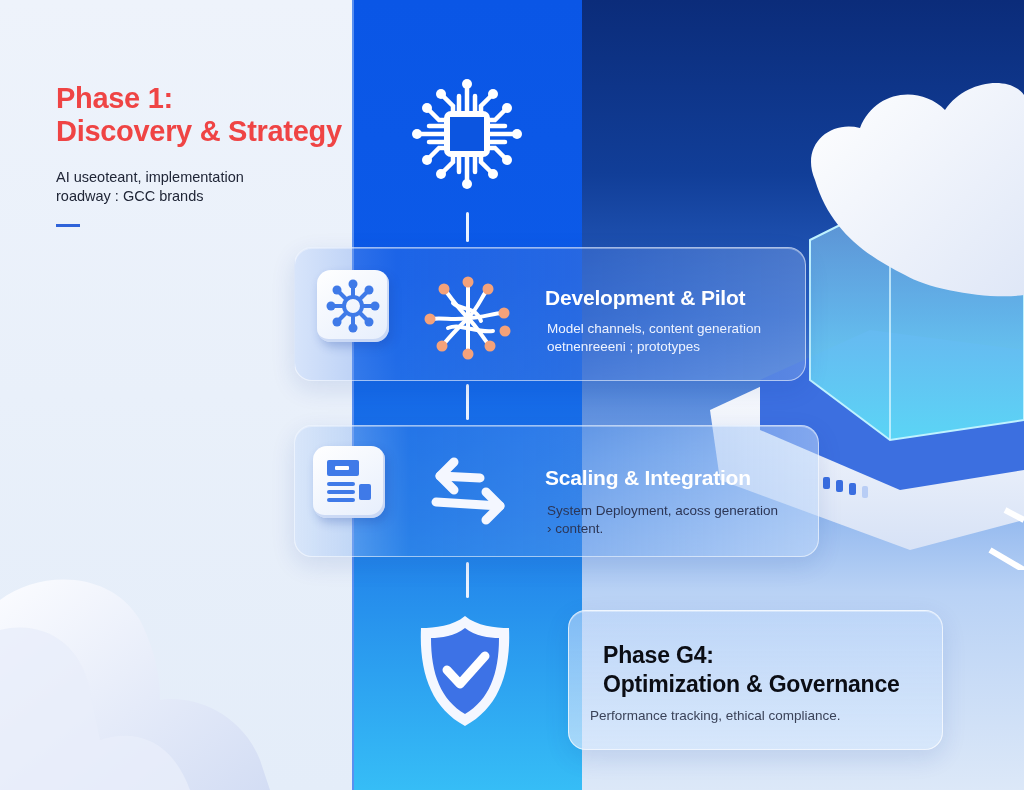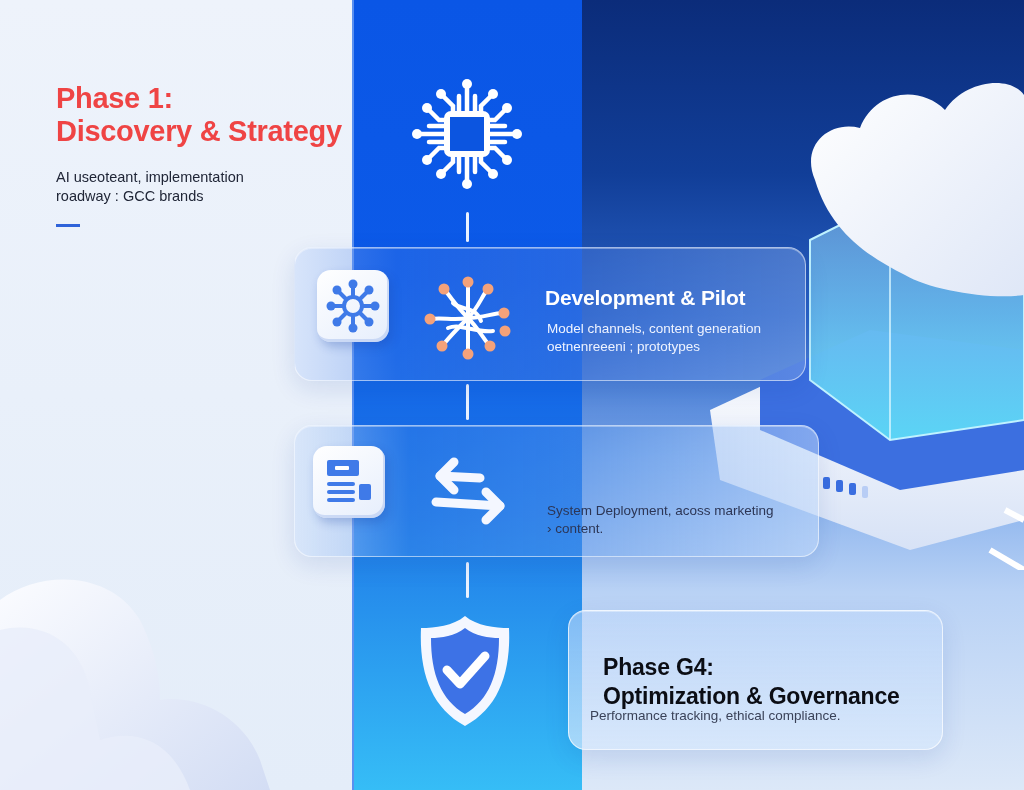--- a/index.html
+++ b/index.html
@@ -243,31 +243,32 @@
     </svg>
   </div>
   <svg class="icon" style="left:135px;top:28px;" width="80" height="76" viewBox="0 0 80 76">
     <g stroke="#f4f7ff" stroke-width="9" fill="none" stroke-linecap="round" stroke-linejoin="round">
       <path d="M50 24 L10 22"></path>
         <path d="M24 8 L10 22 L24 36"></path>
       <path d="M6 48 L70 52"></path>
         <path d="M56 38 L70 52 L56 66"></path>
     </g>
   </svg>
+  <div class="card-title" style="left:250px;top:40px;">Scaling &amp; Integration</div>
   <div class="card-desc" style="left:252px;top:76px;color:#2c3656;">
-    <span>System Deployment, acoss marketing</span><br>
+    <span>System Deployment, acoss generation</span><br>
     <span>› content.</span>
   </div>
 </div>
 
 <svg class="icon" style="left:415px;top:612px;" width="100" height="118" viewBox="0 0 100 118">
   <path d="M50 4 C62 14 80 16 94 16 C96 60 84 96 50 114 C16 96 4 60 6 16 C20 16 38 14 50 4 Z" fill="#f4f7ff"></path>
   <path d="M50 16 C60 24 74 26 84 26 C84 62 74 88 50 102 C26 88 16 62 16 26 C26 26 40 24 50 16 Z" fill="#3d72e6"></path>
   <path d="M32 58 L45 72 L70 44" stroke="#ffffff" stroke-width="9" fill="none" stroke-linecap="round" stroke-linejoin="round"></path>
 </svg>
 
 <div class="card card-4">
-  <div class="card-title" style="left:34px;top:30px;margin-top:12px;">
+  <div class="card-title" style="left:34px;top:30px;">
     <span>Phase G4:</span><br>
     <span>Optimization &amp; Governance</span>
   </div>
   <div class="card-desc" style="left:21px;top:96px;color:#3a4258;">Performance tracking, ethical compliance.</div>
 </div>
 
 </body></html>

